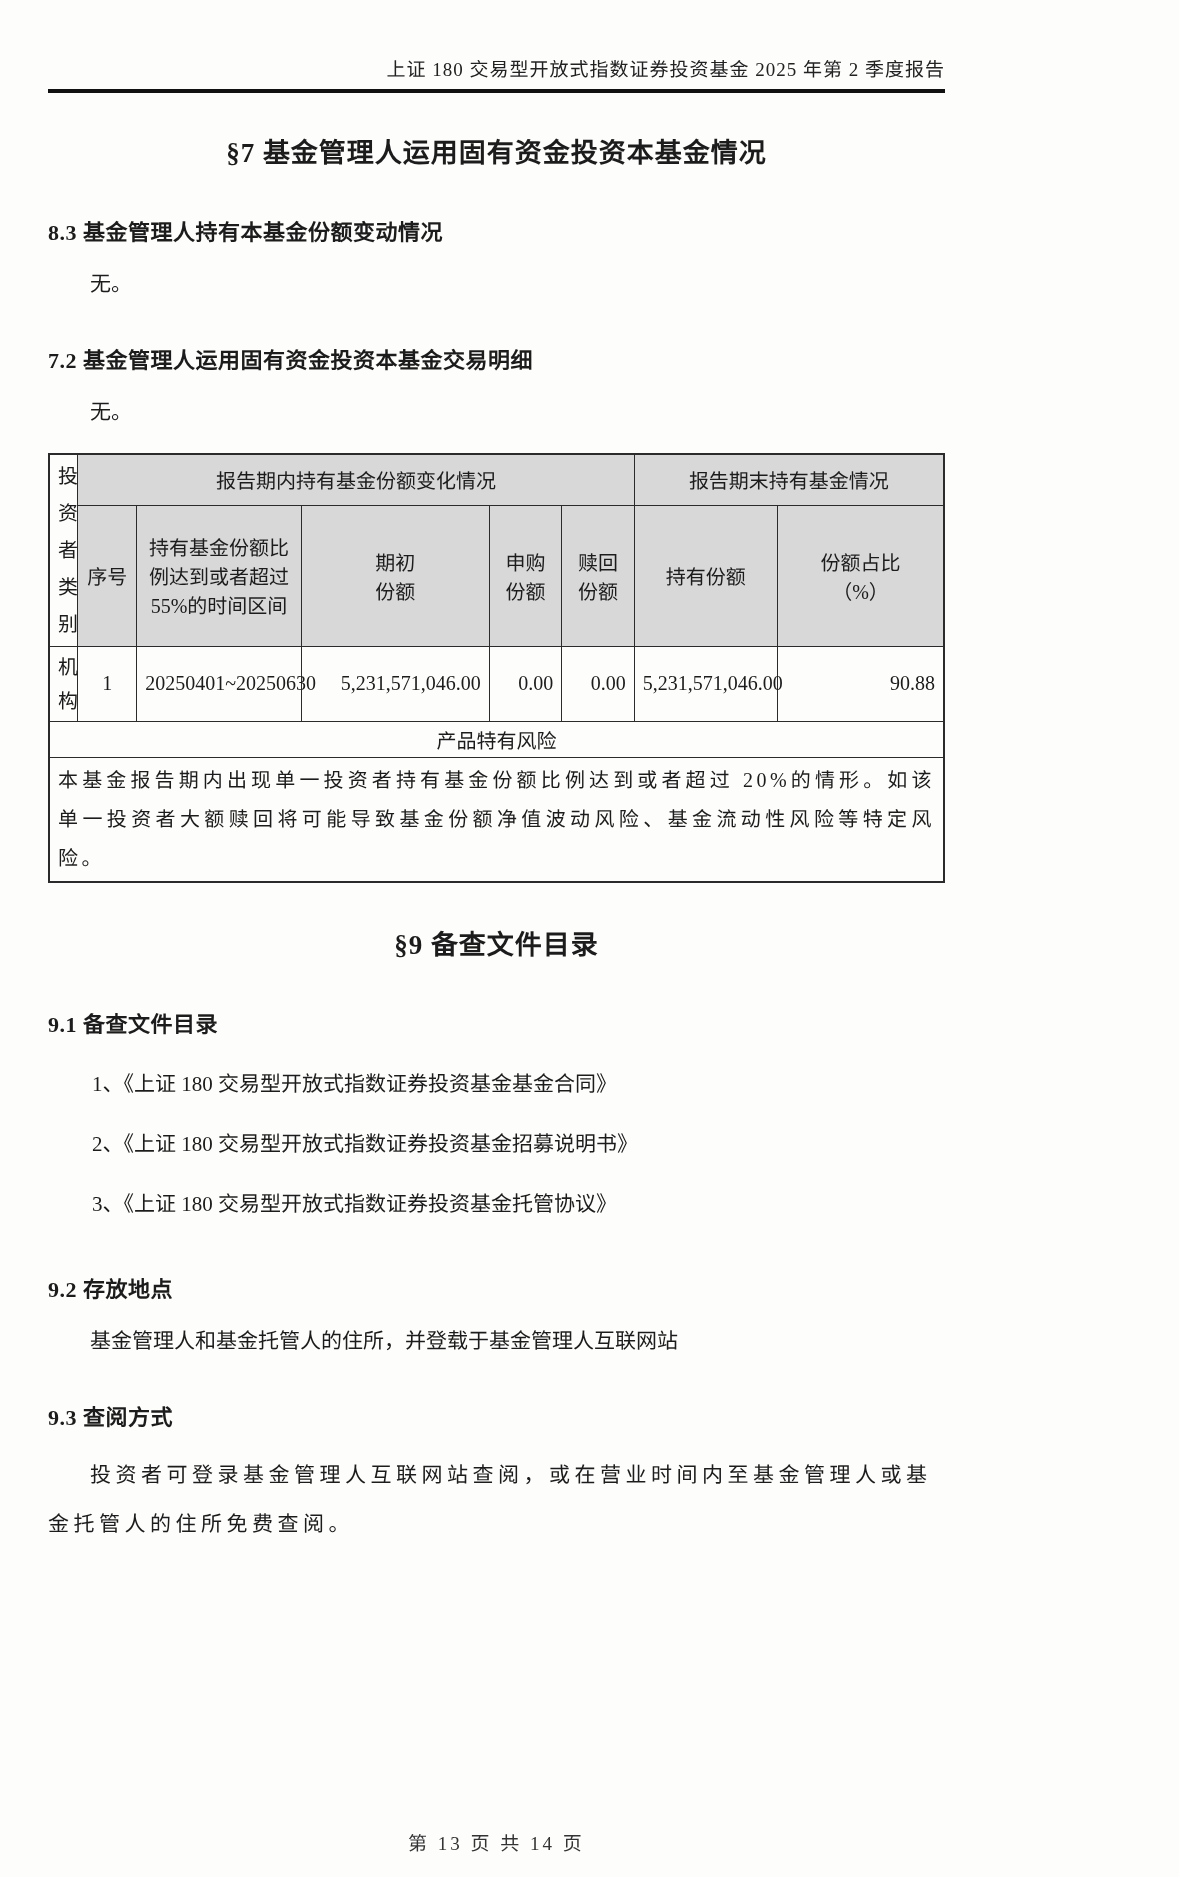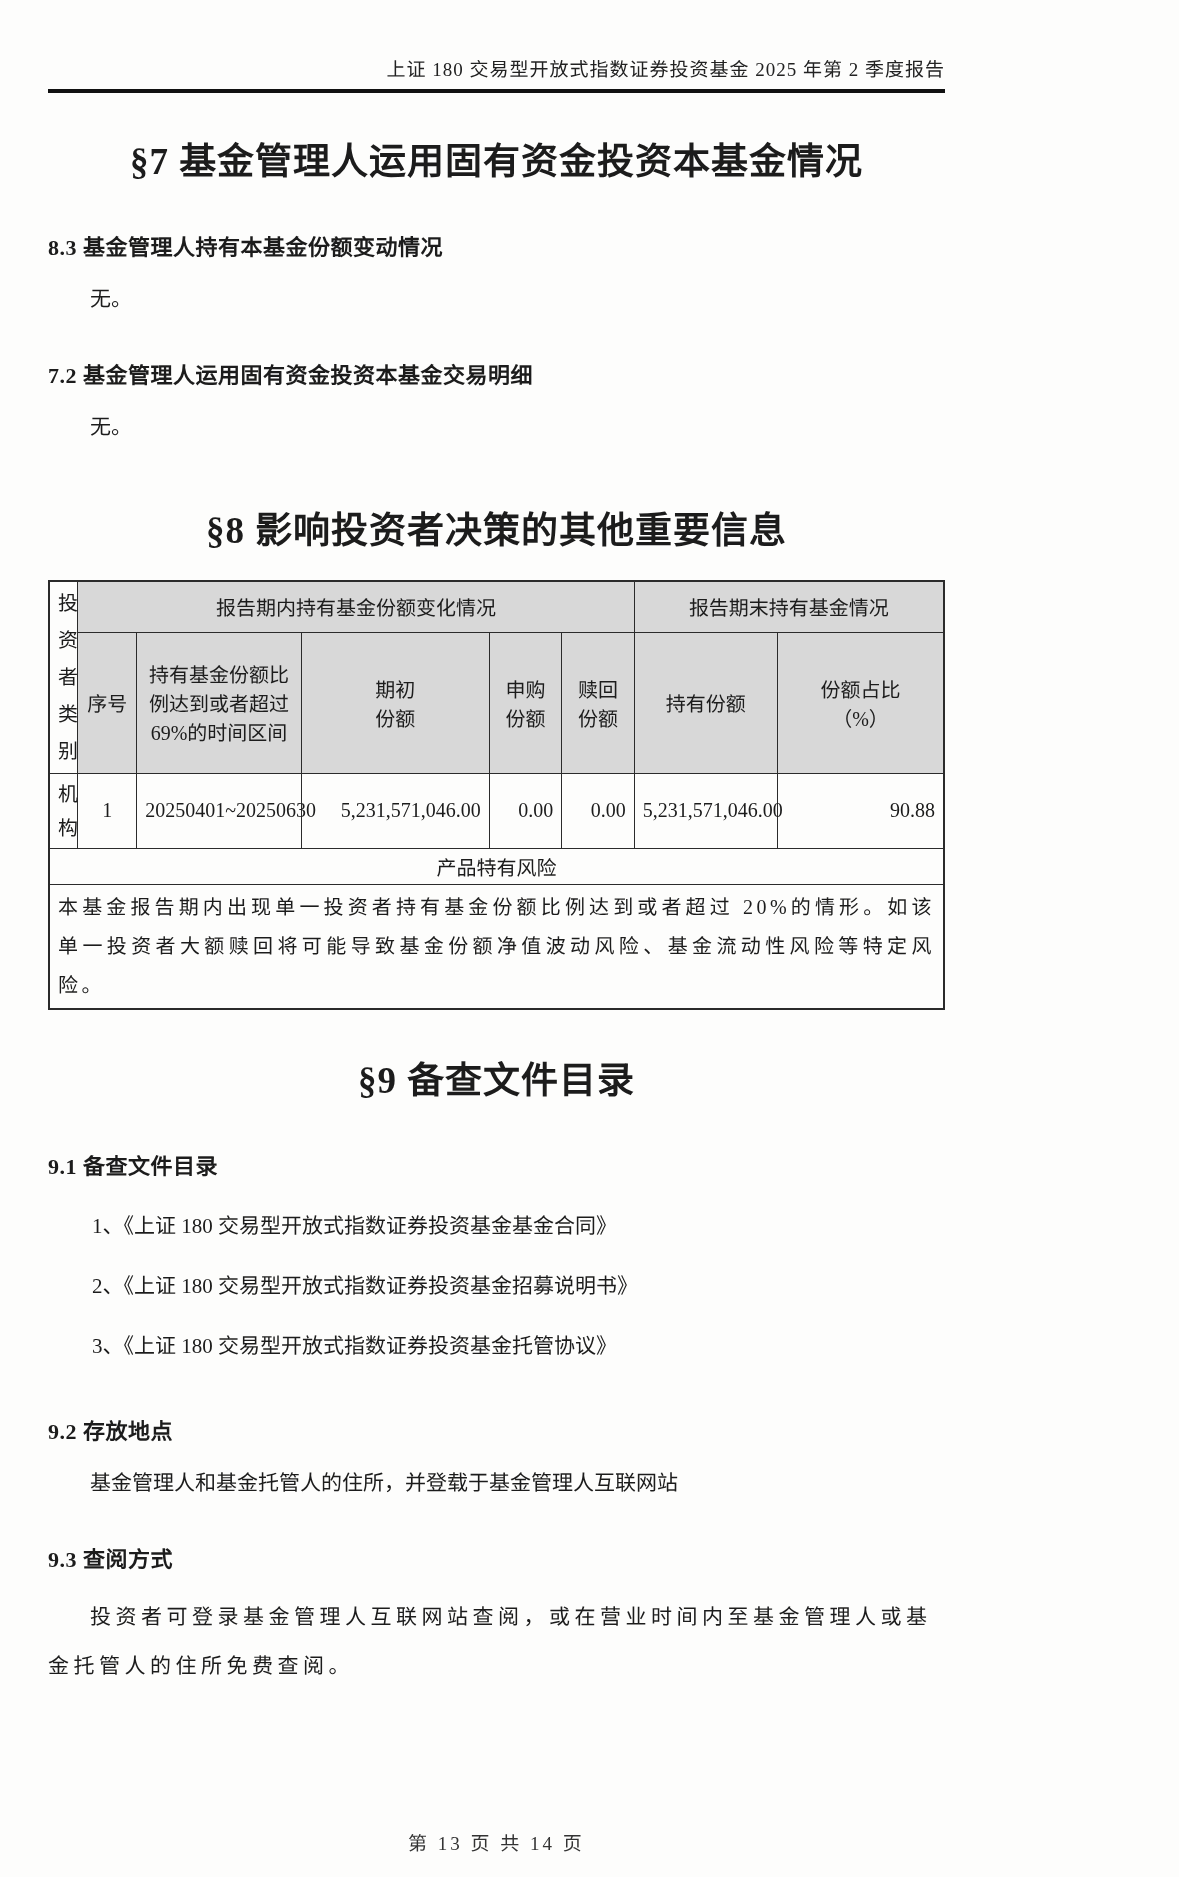--- a/index.html
+++ b/index.html
@@ -23,21 +23,21 @@
   }
   .doc-header .header-text {
     text-align: right;
     font-size: 19px;
     color: #222;
     letter-spacing: 1px;
   }
   
   h1.sec-title {
     text-align: center;
-    font-size: 37px;
+    font-size: 27px;
     font-weight: bold;
     margin: 38px 0 0 0;
     letter-spacing: 1px;
   }
   h2.sub-title {
     font-size: 22px;
     font-weight: bold;
     margin: 44px 0 0 0;
     letter-spacing: 0.5px;
   }
@@ -127,42 +127,41 @@
   <main>
 
     <h1 class="sec-title">§7 基金管理人运用固有资金投资本基金情况</h1>
 
     <h2 class="sub-title">8.3 基金管理人持有本基金份额变动情况</h2>
     <p class="body-text indent">无。</p>
 
     <h2 class="sub-title">7.2 基金管理人运用固有资金投资本基金交易明细</h2>
     <p class="body-text indent">无。</p>
 
-    <h1 class="sec-title" style="margin-top:58px">§8 影响投资者决策的其他重要信息</h1>
 
 
     <table class="holdings">
       <colgroup>
         <col style="width:3.2%">
         <col style="width:6.6%">
         <col style="width:18.4%">
         <col style="width:21%">
         <col style="width:8.1%">
         <col style="width:8.1%">
         <col style="width:16%">
       </colgroup>
       <tbody>
         <tr class="group-row">
           <td rowspan="2" class="vert-cell">投资者类别</td>
           <td colspan="5" class="hdr">报告期内持有基金份额变化情况</td>
           <td colspan="2" class="hdr">报告期末持有基金情况</td>
         </tr>
         <tr class="cols-row">
           <td class="hdr">序号</td>
-          <td class="hdr">持有基金份额比例达到或者超过 69%的时间区间</td>
+          <td class="hdr">持有基金份额比例达到或者超过 55%的时间区间</td>
           <td class="hdr pre">期初
 份额</td>
           <td class="hdr pre">申购
 份额</td>
           <td class="hdr pre">赎回
 份额</td>
           <td class="hdr">持有份额</td>
           <td class="hdr pre">份额占比
 （%）</td>
         </tr>

